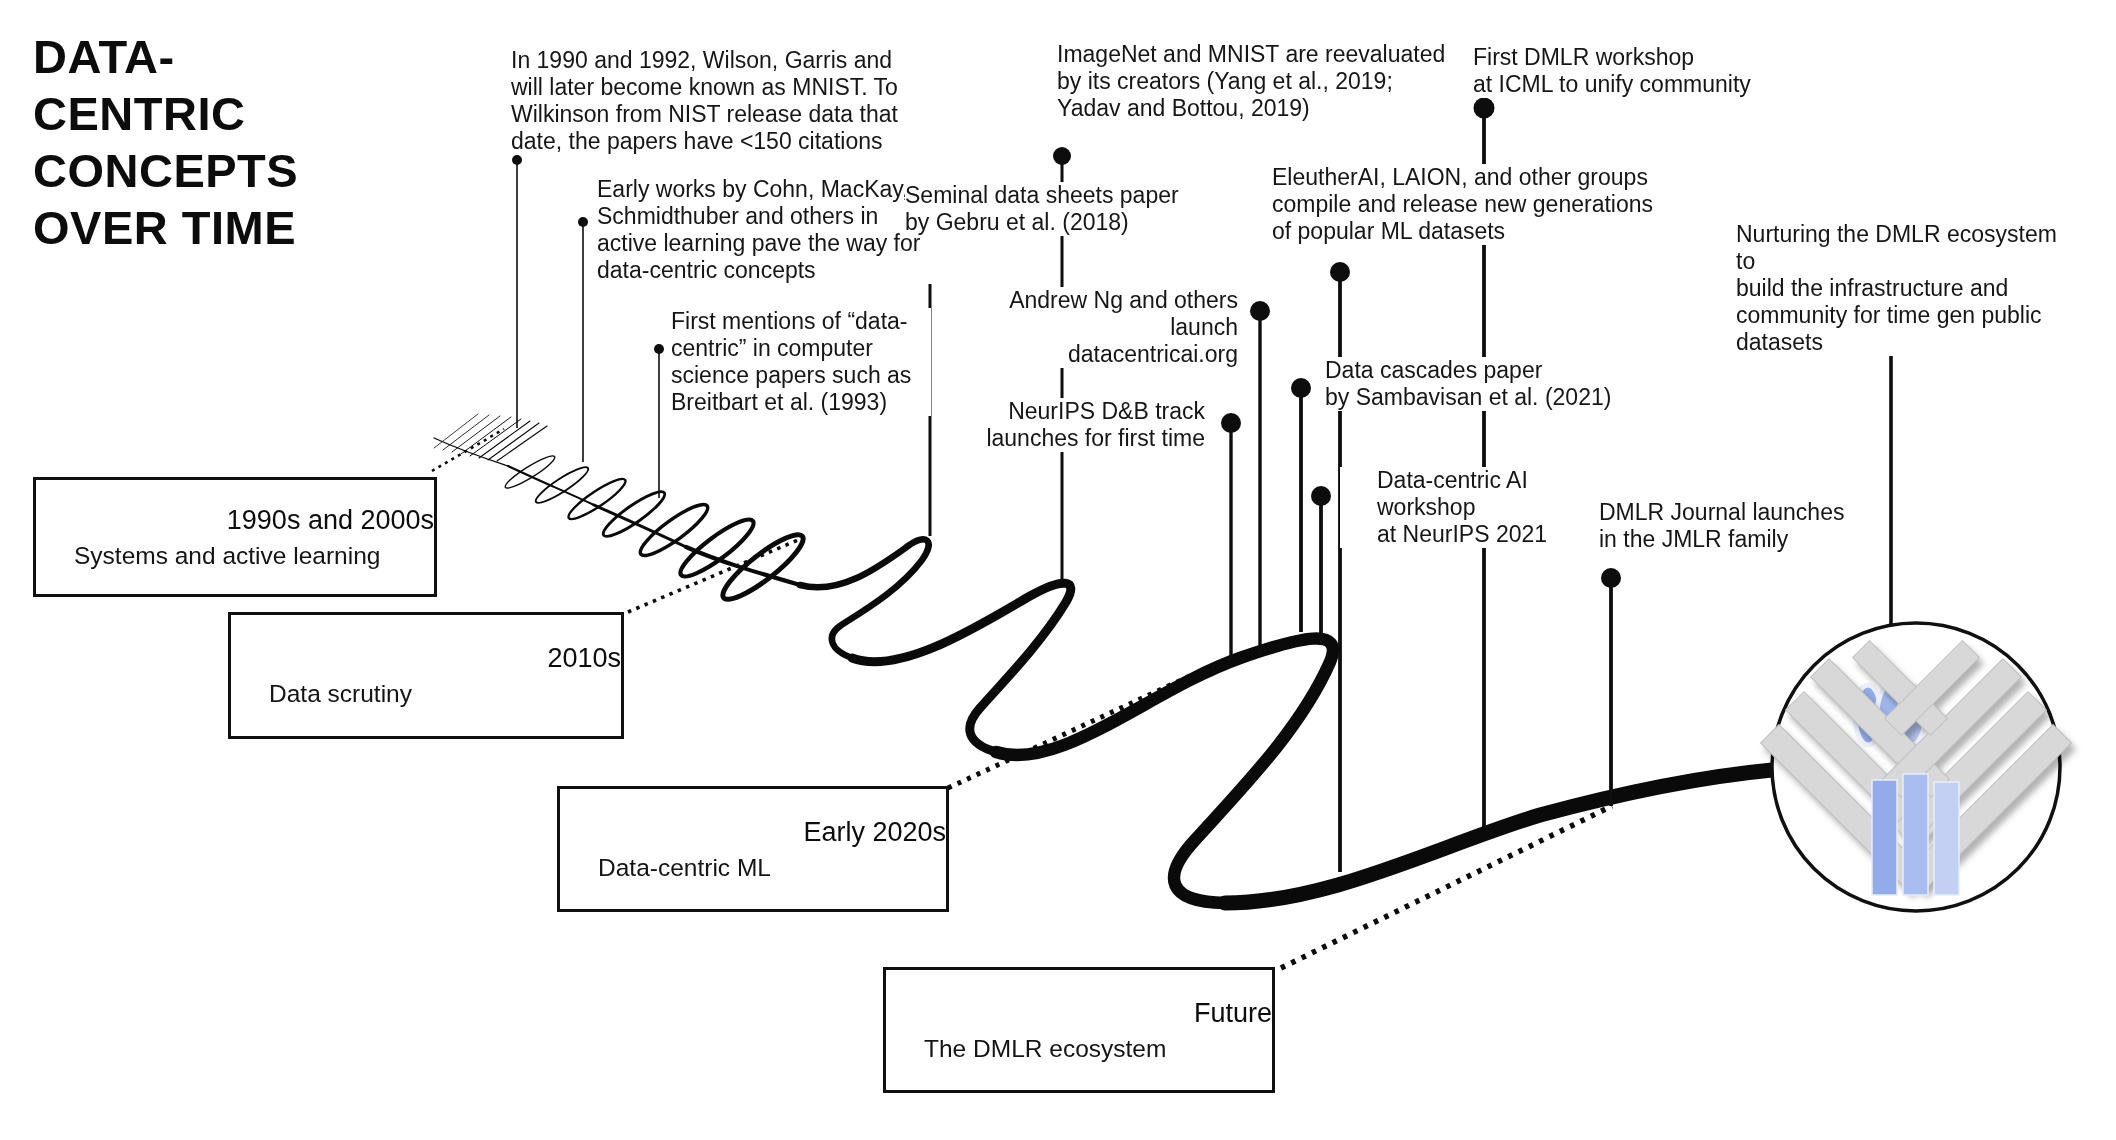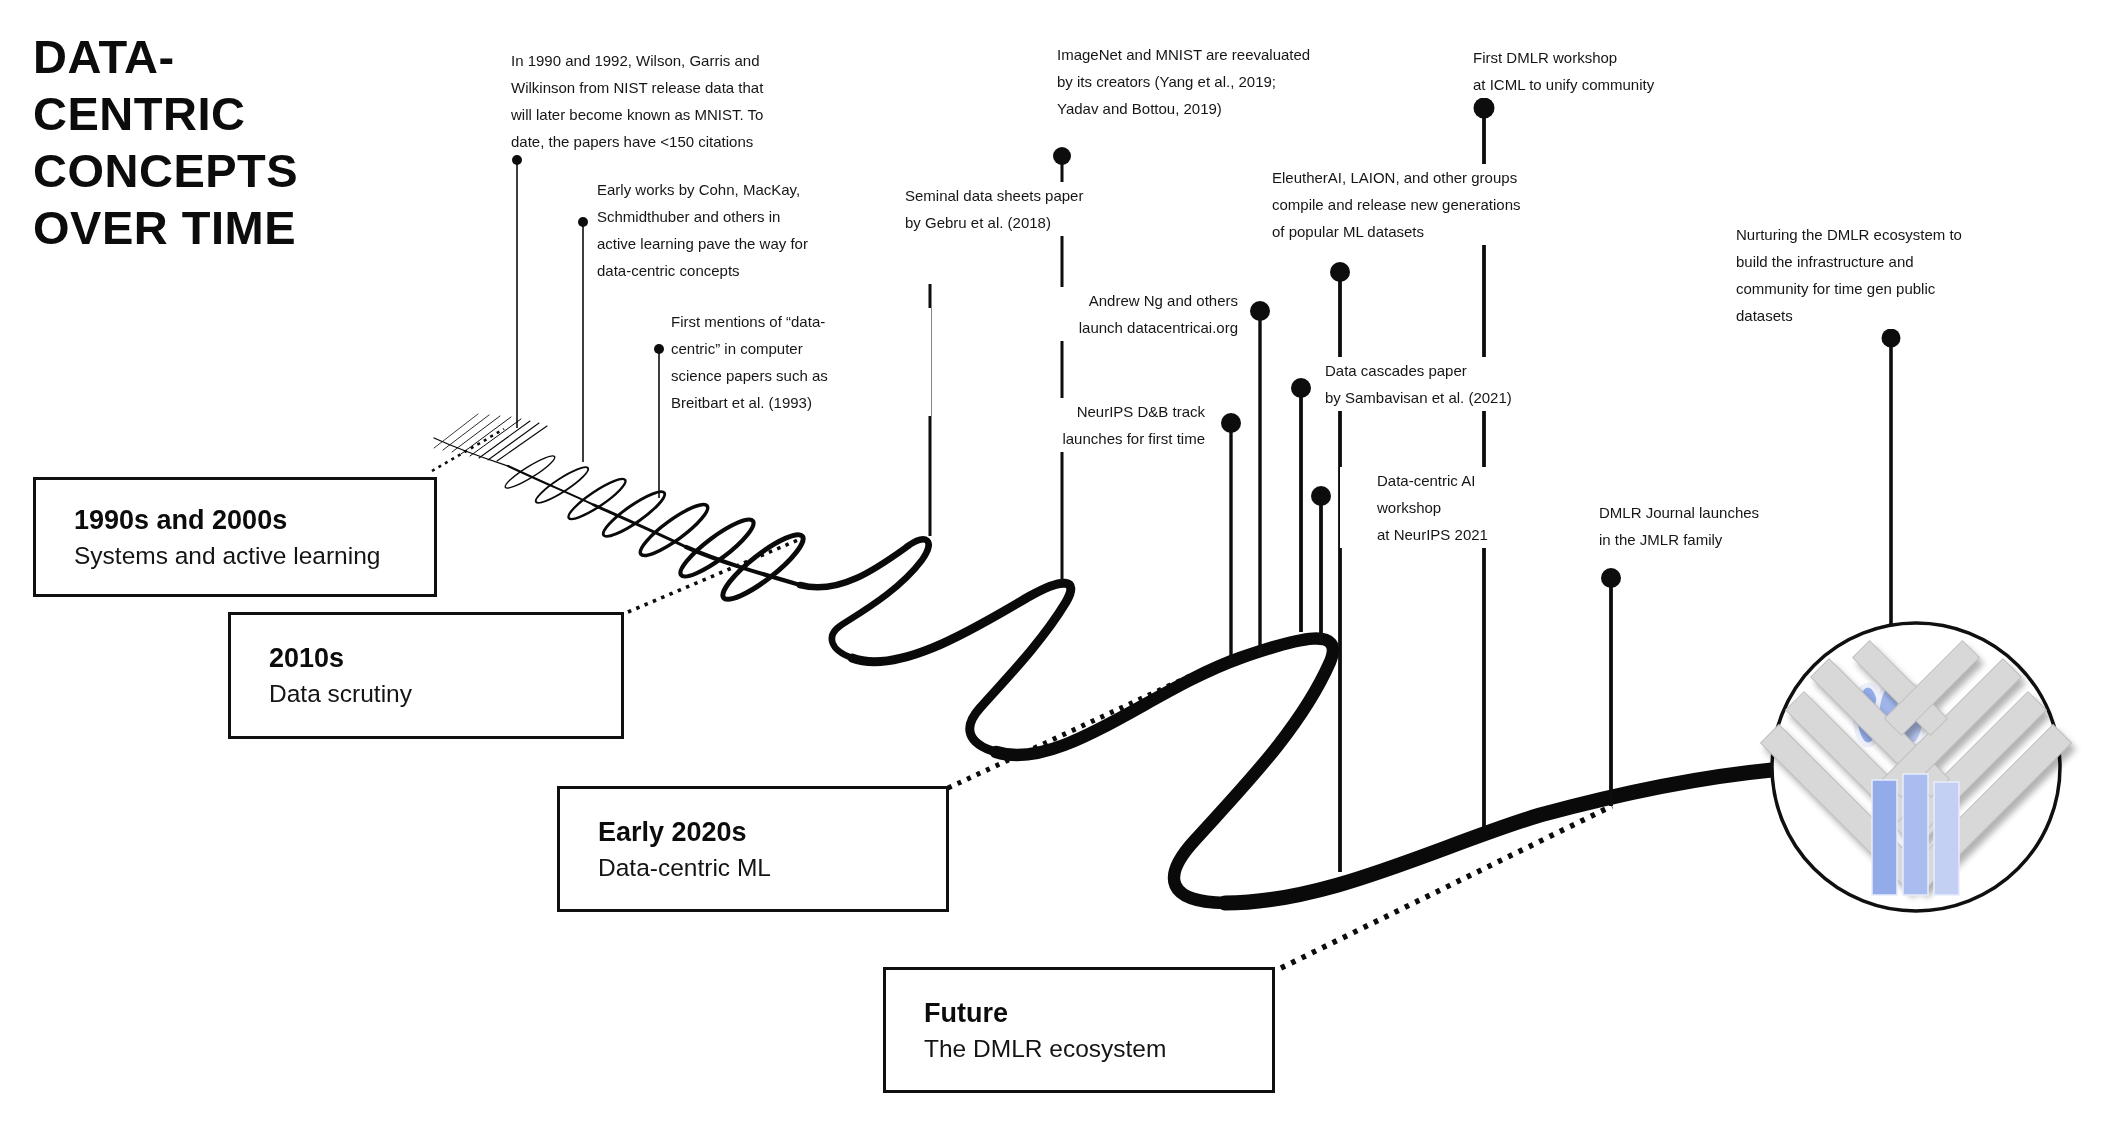--- a/index.html
+++ b/index.html
@@ -13,30 +13,30 @@
     font-family:"Liberation Sans", sans-serif;color:var(--ink);
   }
   #art{position:absolute;left:0;top:0;z-index:1;}
   .txt-layer{position:absolute;left:0;top:0;width:100%;height:100%;z-index:2;}
   #title{
     position:absolute;left:33px;top:28px;font-size:47px;line-height:57px;
     font-weight:700;letter-spacing:.5px;color:#0c0c0c;
   }
   #title span{display:block;}
   .ms{
-    position:absolute;font-size:15px;line-height:27px;color:#161616;
+    position:absolute;font-size:23px;line-height:27px;color:#161616;
     background:#ffffff;z-index:2;
   }
   .ms span{display:block;}
   .ms.align-right{text-align:right;}
   .era{
     position:absolute;background:#ffffff;border:3px solid #101010;z-index:3;
     display:flex;flex-direction:column;justify-content:center;padding-left:38px;box-sizing:border-box;
   }
-  .era .era-title{font-weight:700;font-size:27px;line-height:33px;color:#0c0c0c;}
+  .era .era-title{font-weight:400;font-size:27px;line-height:33px;color:#0c0c0c;text-align:right;}
   .era .era-sub{font-size:24.5px;line-height:30px;color:#141414;margin-top:4px;}
 </style>
 </head>
 <body>
 
 <div id="stage">
 
   <svg id="art" width="2116" height="1140" viewBox="0 0 2116 1140">
 
     <g stroke="#0c0c0c" fill="none">
@@ -169,22 +169,22 @@
 
     <div id="title">
         <span>DATA-</span>
         <span>CENTRIC</span>
         <span>CONCEPTS</span>
         <span>OVER TIME</span>
       </div>
 
     <div class="ms" style="left:511px;top:47px;width:400px;">
         <span>In 1990 and 1992, Wilson, Garris and</span>
+        <span>will later become known as MNIST. To</span>
         <span>Wilkinson from NIST release data that</span>
-        <span>will later become known as MNIST. To</span>
         <span>date, the papers have &lt;150 citations</span>
       </div>
     <div class="ms" style="left:597px;top:176px;width:360px;">
         <span>Early works by Cohn, MacKay,</span>
         <span>Schmidthuber and others in</span>
         <span>active learning pave the way for</span>
         <span>data-centric concepts</span>
       </div>
     <div class="ms" style="left:671px;top:308px;width:260px;">
         <span>First mentions of “data-</span>

